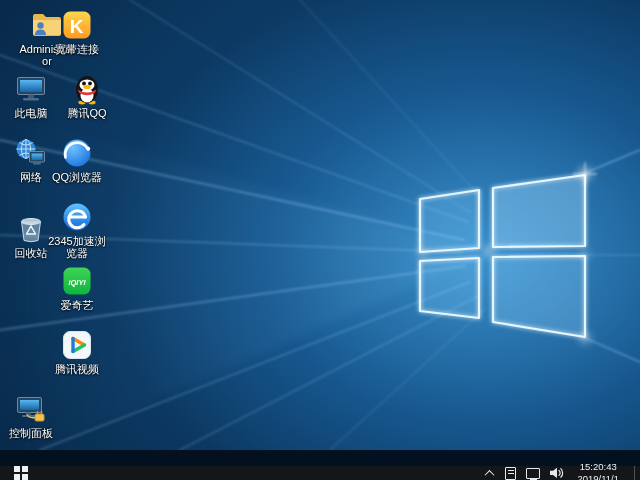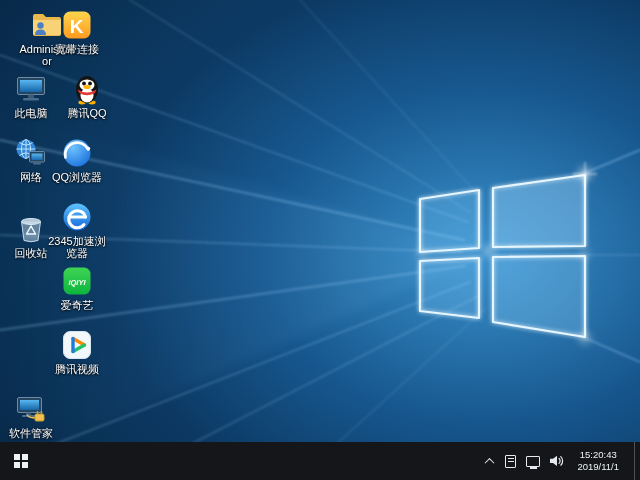--- a/index.html
+++ b/index.html
@@ -24,21 +24,21 @@
     cursor:default;
   }
   .icon-art{width:34px;height:34px;flex:0 0 auto;}
   .icon-label{
     margin-top:1px;font-size:11px;color:#fff;text-align:center;line-height:1.12;
     max-width:60px;overflow-wrap:anywhere;
     text-shadow:0 1px 2px rgba(0,0,0,.95),0 0 2px rgba(0,0,0,.75);
   }
   
   .taskbar{
-    position:absolute;left:0;bottom:0;width:640px;height:38px;
+    position:absolute;left:0;bottom:0;width:640px;height:14px;
     background:#14161a;display:flex;align-items:stretch;
   }
   .start-button{
     width:42px;display:flex;align-items:center;justify-content:center;
   }
   .win-logo{display:grid;grid-template-columns:6px 6px;grid-template-rows:6px 6px;gap:1.5px;}
   .win-logo span{background:#eef2f4;display:block;}
   .tray{
     margin-left:auto;display:flex;align-items:center;gap:8px;padding-right:0;
   }
@@ -188,21 +188,21 @@
           </linearGradient>
         </defs>
       <rect x="3.5" y="5.5" width="24" height="15" rx="1.5" fill="#24445f" stroke="#6d8aa3"></rect>
       <rect x="6" y="8" width="19" height="10" fill="url(#gbb)"></rect>
       <rect x="12" y="20.5" width="5" height="2.5" fill="#3c5a76"></rect>
       <rect x="8" y="23" width="13" height="2" rx="1" fill="#4a6c8c"></rect>
       <path d="M21 25.5 q-6 1 -8 -3" stroke="#f2c14e" fill="none" stroke-width="1.4"></path>
       <rect x="21" y="22" width="9" height="7" rx="1.5" fill="#f2c14e" stroke="#c89a2e"></rect>
       <path d="M23.5 22 v-3 M27.5 22 v-3" stroke="#c89a2e" stroke-width="1.4"></path>
     </svg>
-    <div class="icon-label">软件管家</div>
+    <div class="icon-label">控制面板</div>
   </div>
 
   <div class="icon-cell" style="left:46px;top:8px">
     <svg class="icon-art" viewBox="0 0 34 34">
       <defs>
           <linearGradient id="gkw" x1="0" y1="0" x2="0" y2="1">
             <stop offset="0" stop-color="#ffd54d"></stop>
             <stop offset="1" stop-color="#ff9a1f"></stop>
           </linearGradient>
         </defs>

